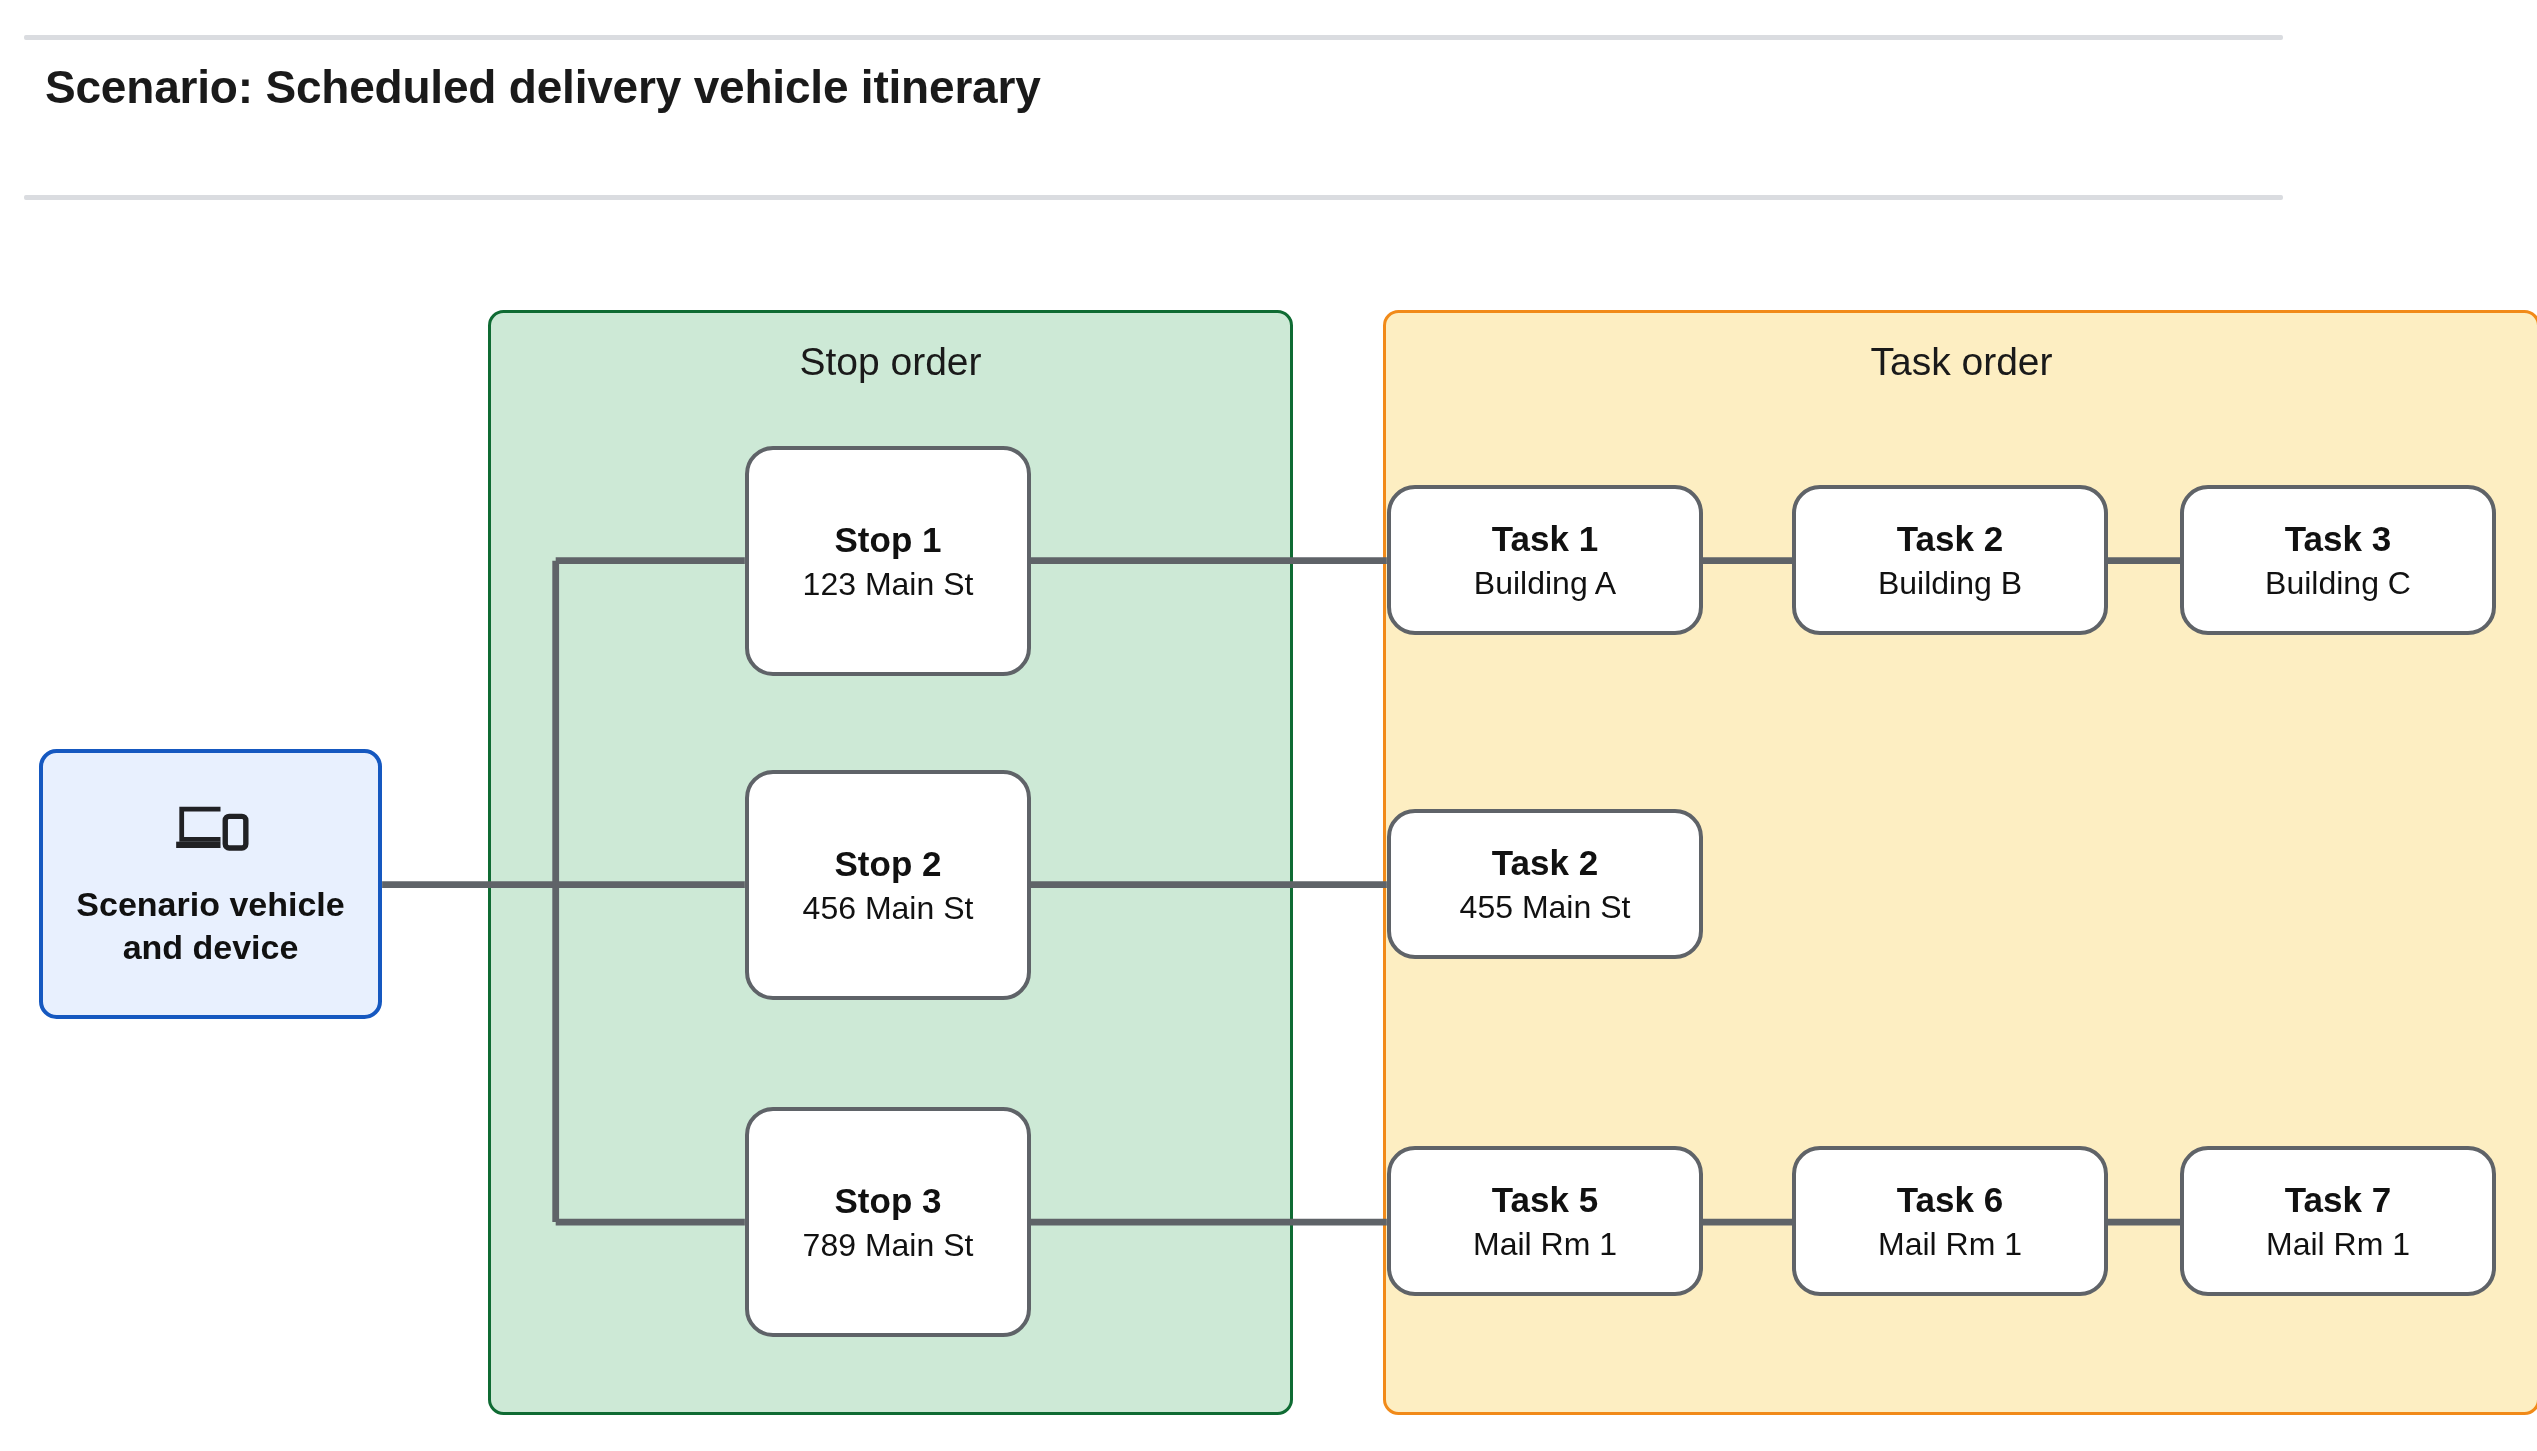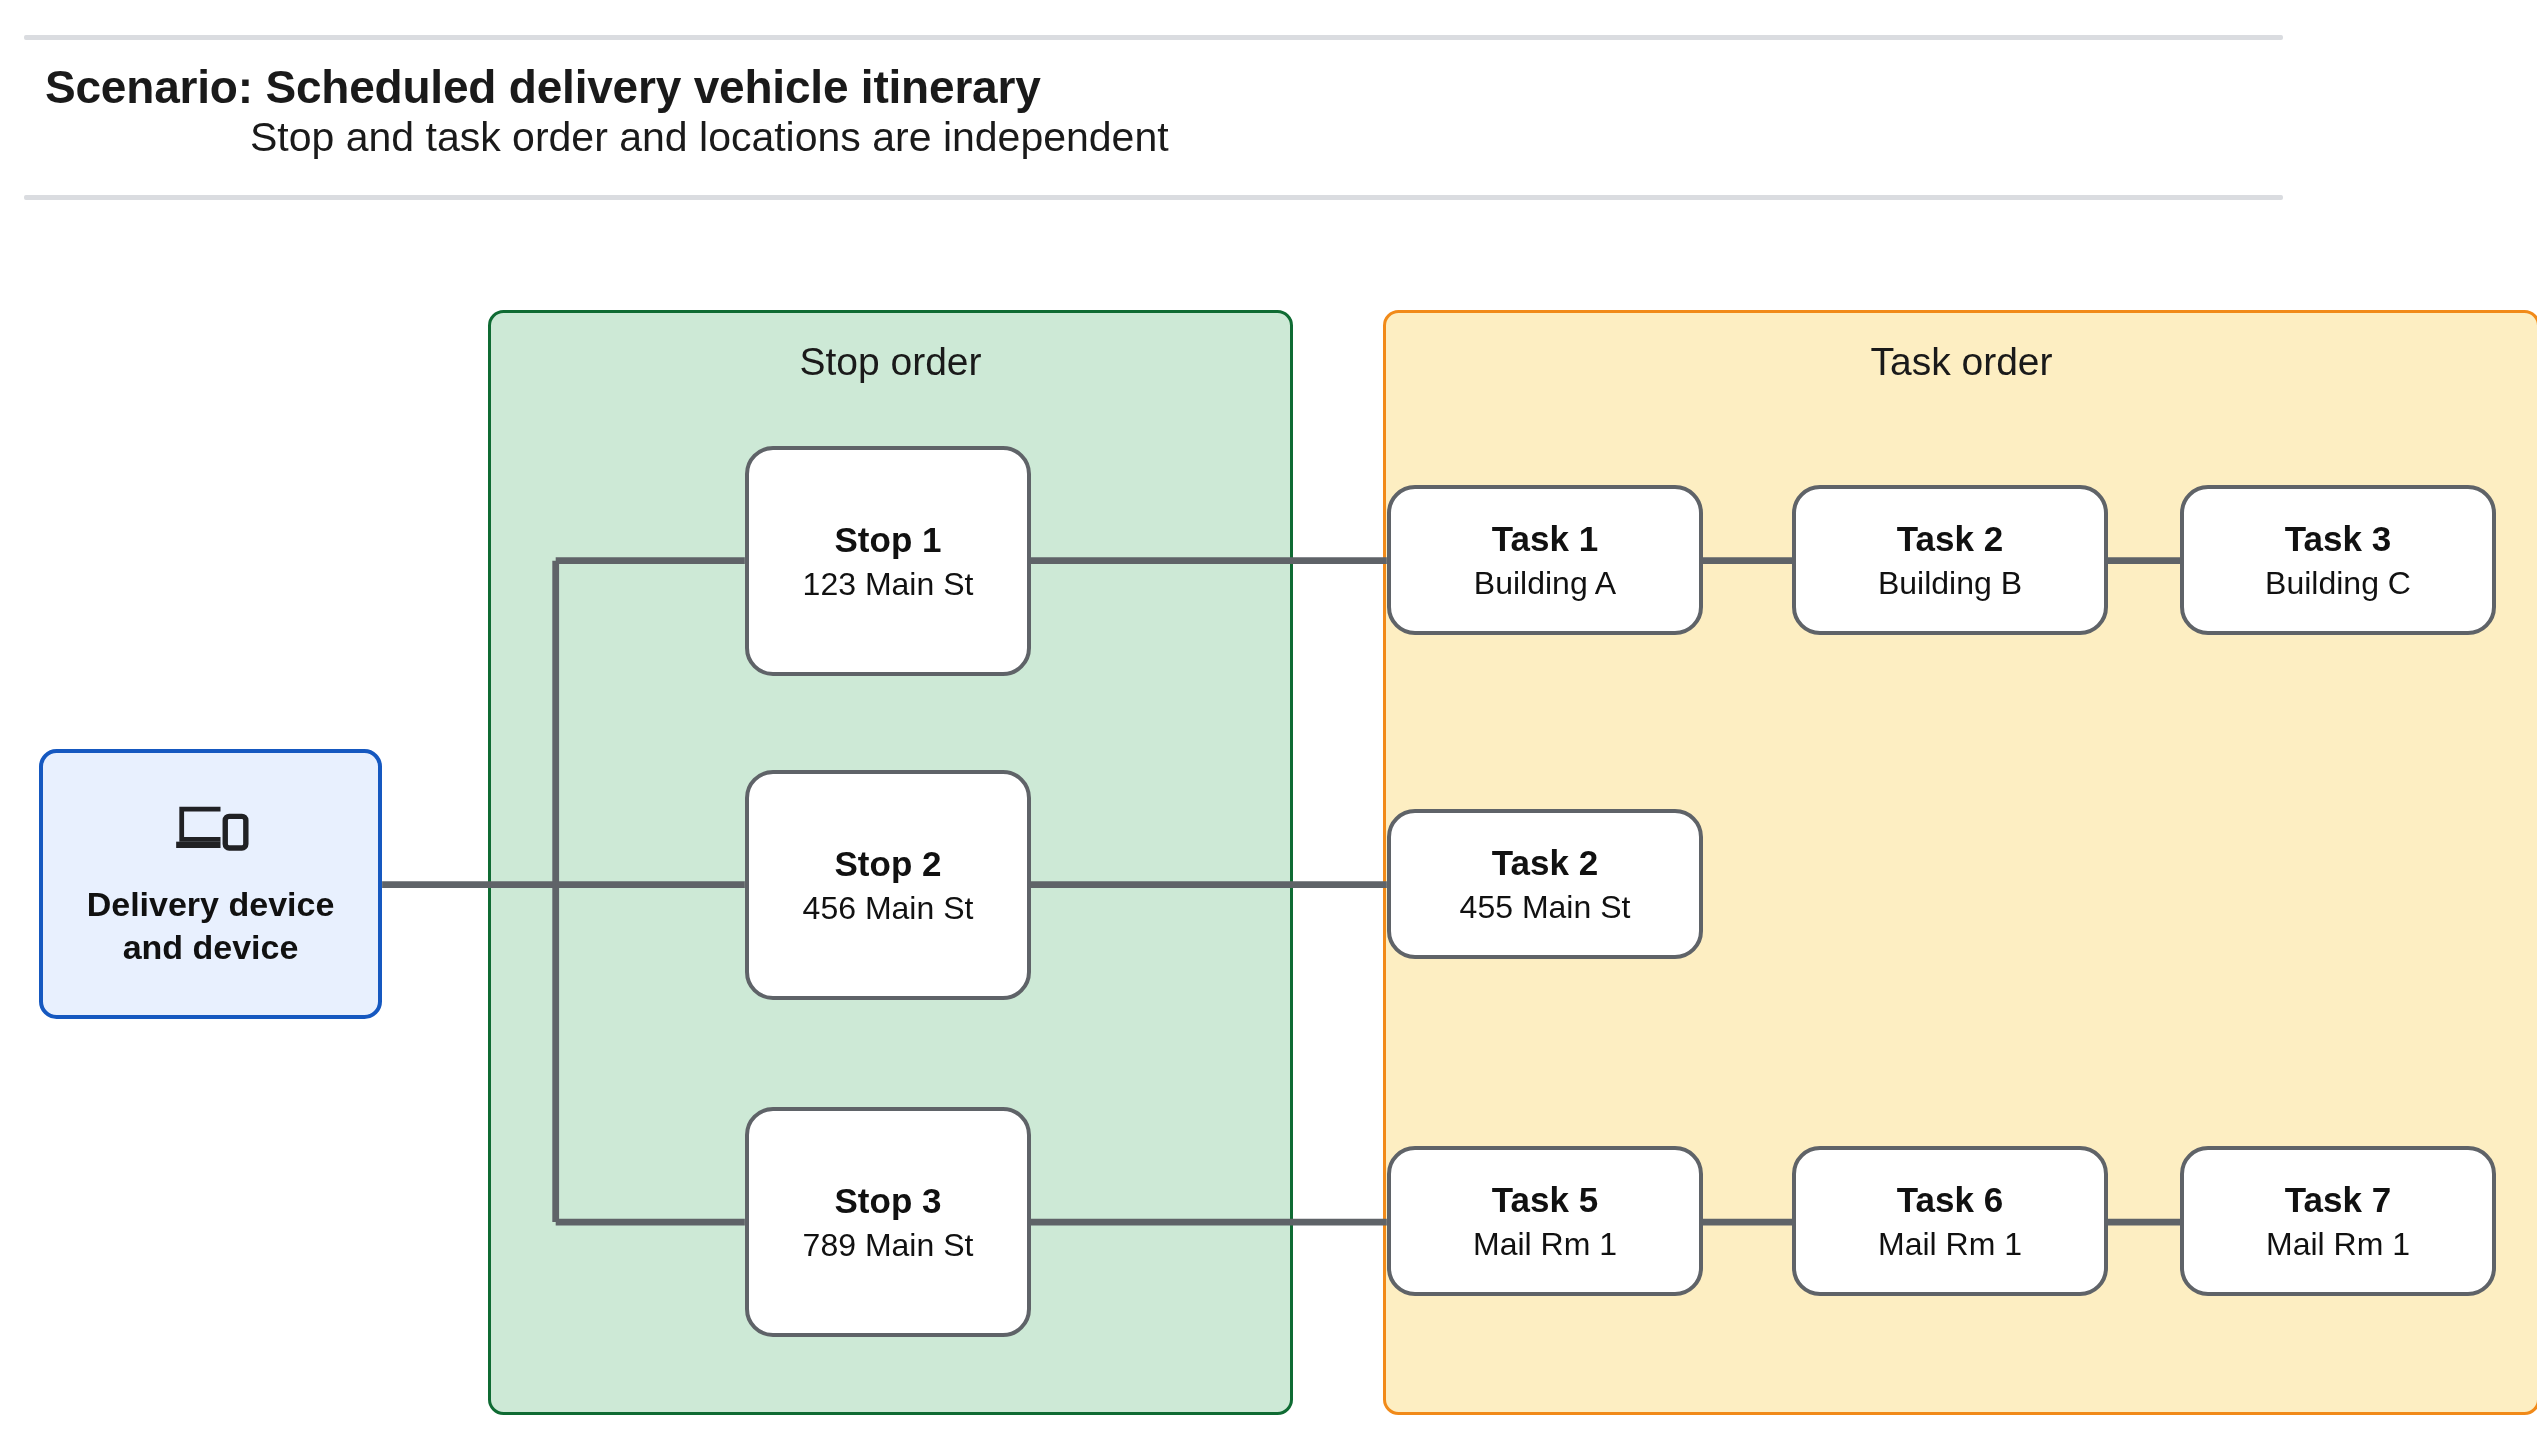--- a/index.html
+++ b/index.html
@@ -160,21 +160,20 @@
     display: block;
   }
 </style>
 </head>
 <body>
 
 <div id="canvas">
 
   <div class="rule" id="rule-top"></div>
   <div id="scenario-title">Scenario: Scheduled delivery vehicle itinerary</div>
-  <div id="scenario-subtitle">Stop and task order and locations are independent</div>
   <div class="rule" id="rule-bottom"></div>
 
   <div class="panel" id="panel-stop-order">
     <div class="panel-title">Stop order</div>
   </div>
 
   <div class="panel" id="panel-task-order">
     <div class="panel-title">Task order</div>
   </div>
 
@@ -205,21 +204,21 @@
     </g>
   </svg>
 
   <div id="node-vehicle">
     <svg id="devices-icon" viewBox="0 0 48 36" aria-hidden="true">
       <path fill="#202124" d="M4 4h26v3H7v16h23v3H4z"></path>
       <rect x="2" y="26" width="28" height="4" fill="#202124"></rect>
       <rect x="33" y="10" width="13" height="20" rx="2.5" fill="none" stroke="#202124" stroke-width="3.4"></rect>
     </svg>
     <div class="vehicle-label">
-      <div>Delivery device</div>
+      <div>Scenario vehicle</div>
       <div>and device</div>
     </div>
   </div>
 
   <div class="node stop-node" style="left:745px; top:446px;">
     <div class="t1">Stop 1</div>
     <div class="t2">123 Main St</div>
   </div>
   <div class="node stop-node" style="left:745px; top:770px;align-items:center;">
     <div class="t1">Stop 2</div>

